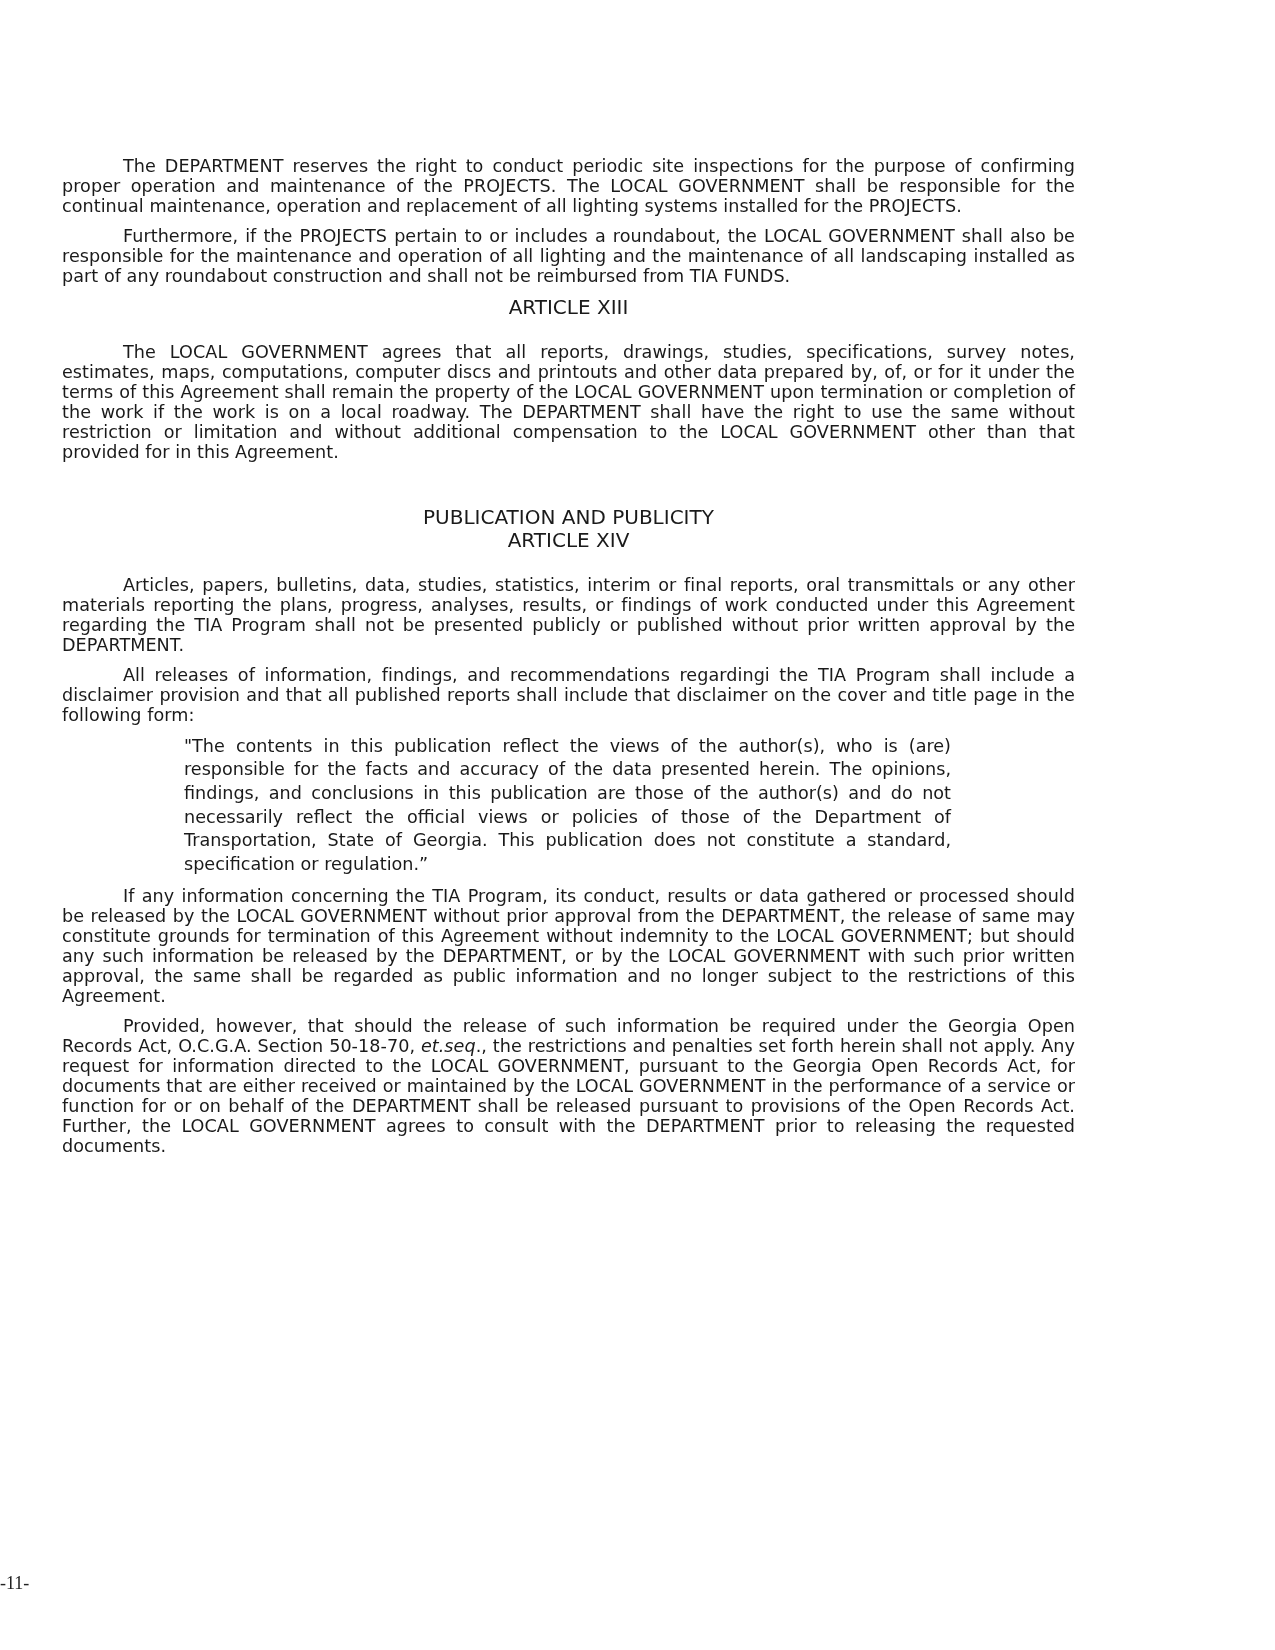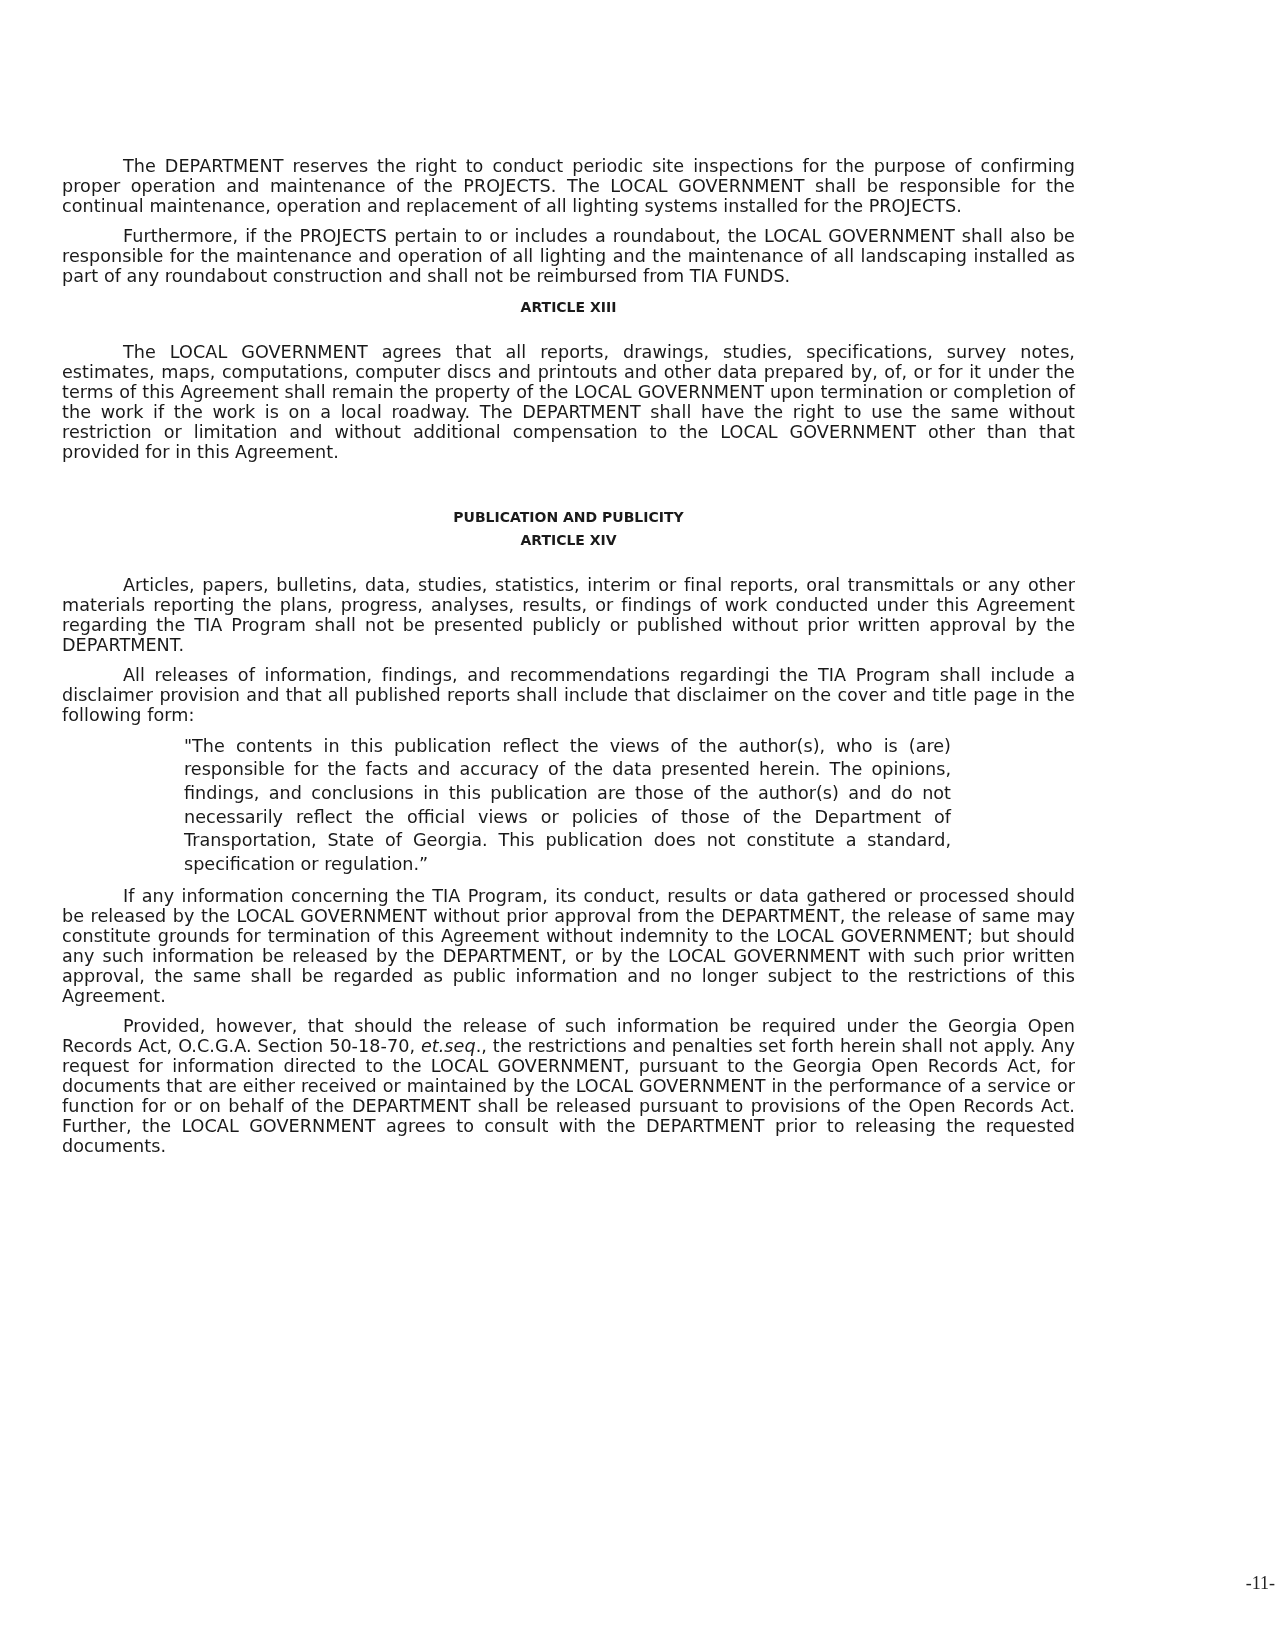--- a/index.html
+++ b/index.html
@@ -10,30 +10,30 @@
   }
   .page { position: absolute; left: 62px; top: 156px; width: 1013px; }
   .p {
     font-size: 17.6px; line-height: 20px;
     text-align: justify; text-indent: 61px;
     margin: 0; letter-spacing: 0.05px;
   }
   .gap-s { height: 10px; }
   .gap-m { height: 22px; }
   .heading {
-    text-align: center; font-weight: bold; font-size: 14px; line-height: 23.6px;
+    text-align: center; font-weight: normal; font-size: 20px; line-height: 23.6px;
     margin: 0;
   }
   .quote {
     margin: 0 0 0 122px; width: 767px;
     font-size: 17.6px; line-height: 23.6px; text-align: justify;
   }
   .pagenum {
     position: absolute; left: 0; width: 1275px; top: 1573px;
-    text-align: right; font-family: "Liberation Serif", serif; font-size: 18px;
+    text-align: left; font-family: "Liberation Serif", serif; font-size: 18px;
     color: #222;
   }
   em { font-style: italic; }
 </style>
 </head>
 <body>
 
 <div class="page">
   <p class="p">The DEPARTMENT reserves the right to conduct periodic site inspections for the purpose of confirming proper operation and maintenance of the PROJECTS.  The LOCAL GOVERNMENT shall be responsible for the continual maintenance,  operation and replacement of all lighting systems installed for the PROJECTS.</p>
   <div class="gap-s"></div>

